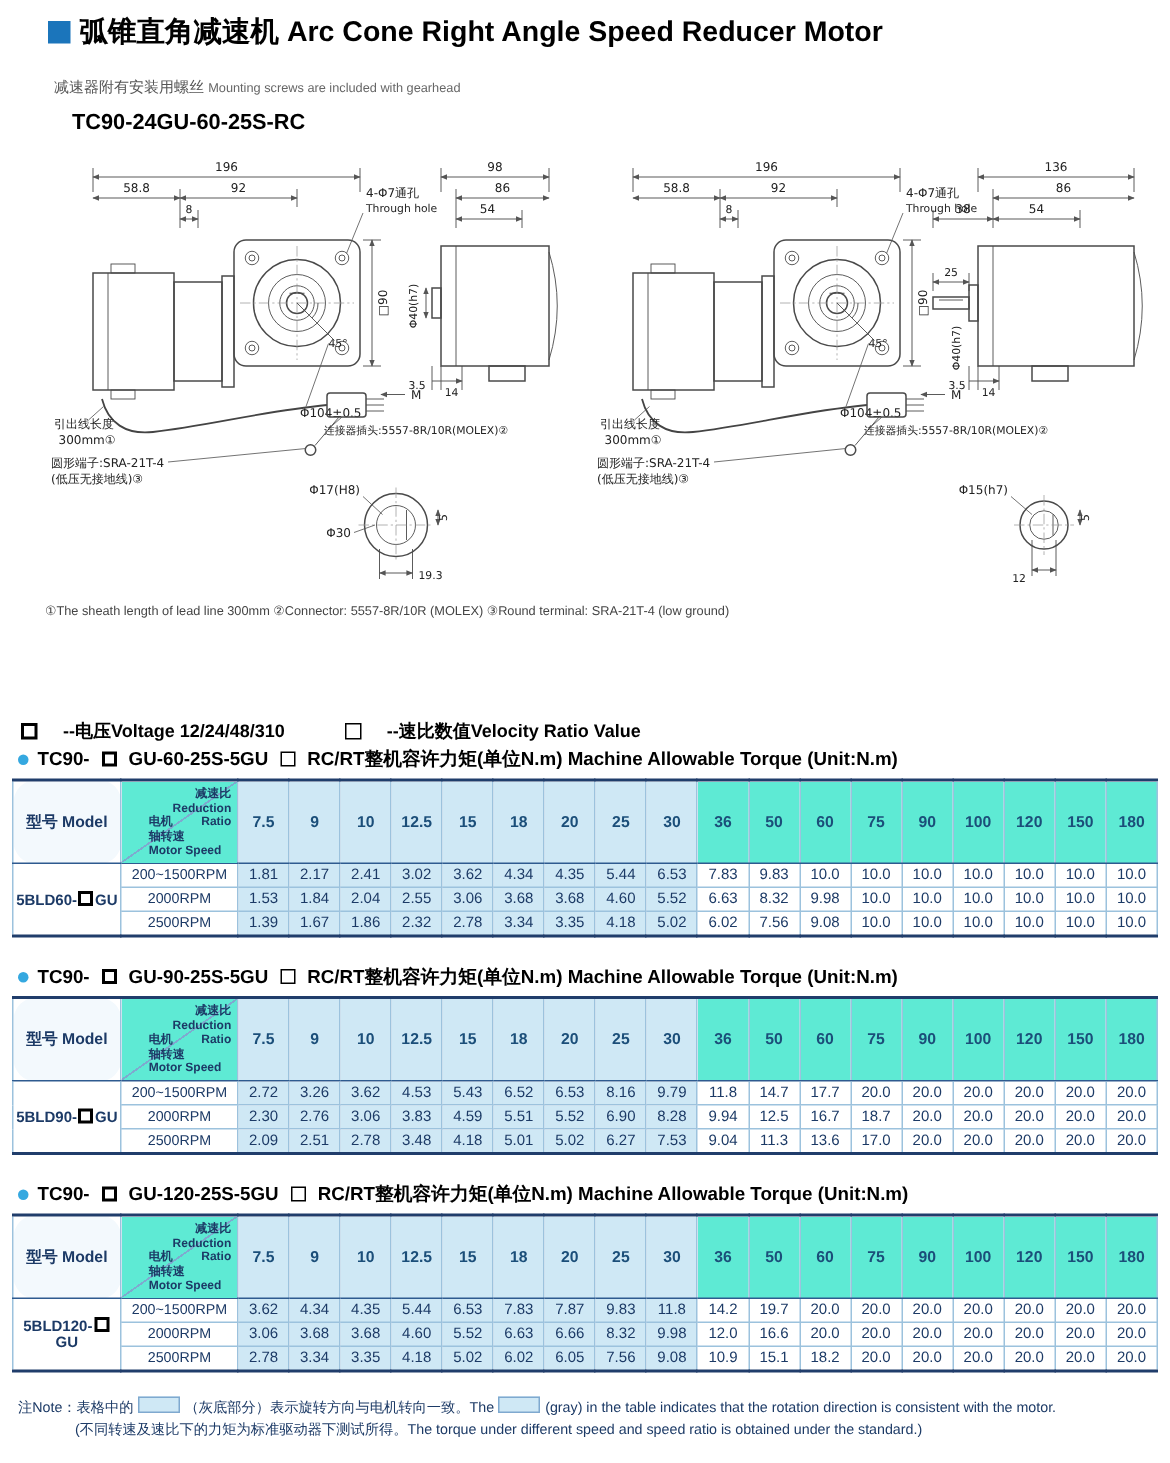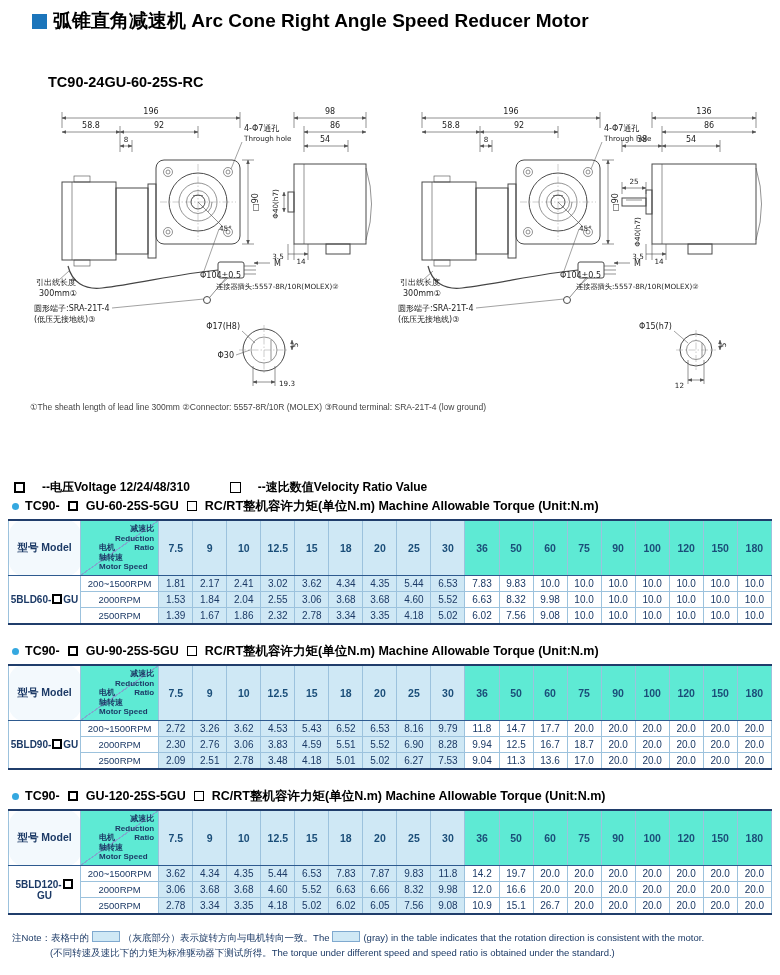--- a/index.html
+++ b/index.html
@@ -74,20 +74,24 @@
 </head>
 <body>
 
 <div class="page">
 
   <div class="hdr">
     <span class="hdr-sq"></span>
     <h1><span>弧锥直角减速机</span> <span>Arc Cone Right Angle Speed Reducer Motor</span></h1>
   </div>
 
+  <div class="mount">
+    <span>减速器附有安装用螺丝</span>
+    <span class="mount-en">Mounting screws are included with gearhead</span>
+  </div>
   <div class="model-name">TC90-24GU-60-25S-RC</div>
 
   <svg class="dwgL" width="365" height="300" viewBox="0 0 365 300">
     <defs>
       <marker id="mA" viewBox="0 0 10 10" refX="9" refY="5" markerWidth="7" markerHeight="7" orient="auto-start-reverse">
         <path d="M0,1 L10,5 L0,9 z" fill="#555"></path>
       </marker>
     </defs>
 
     <line class="tln" x1="36" y1="14" x2="36" y2="30"></line>
@@ -694,21 +698,21 @@
             <td class="vc hl">3.34</td>
             <td class="vc hl">3.35</td>
             <td class="vc hl">4.18</td>
             <td class="vc hl">5.02</td>
             <td class="vc hl">6.02</td>
             <td class="vc hl">6.05</td>
             <td class="vc hl">7.56</td>
             <td class="vc hl">9.08</td>
             <td class="vc">10.9</td>
             <td class="vc">15.1</td>
-            <td class="vc">26.7</td>
+            <td class="vc">18.2</td>
             <td class="vc">20.0</td>
             <td class="vc">20.0</td>
             <td class="vc">20.0</td>
             <td class="vc">20.0</td>
             <td class="vc">20.0</td>
             <td class="vc">20.0</td>
           </tr>
         </tbody>
       </table>
     </div>

